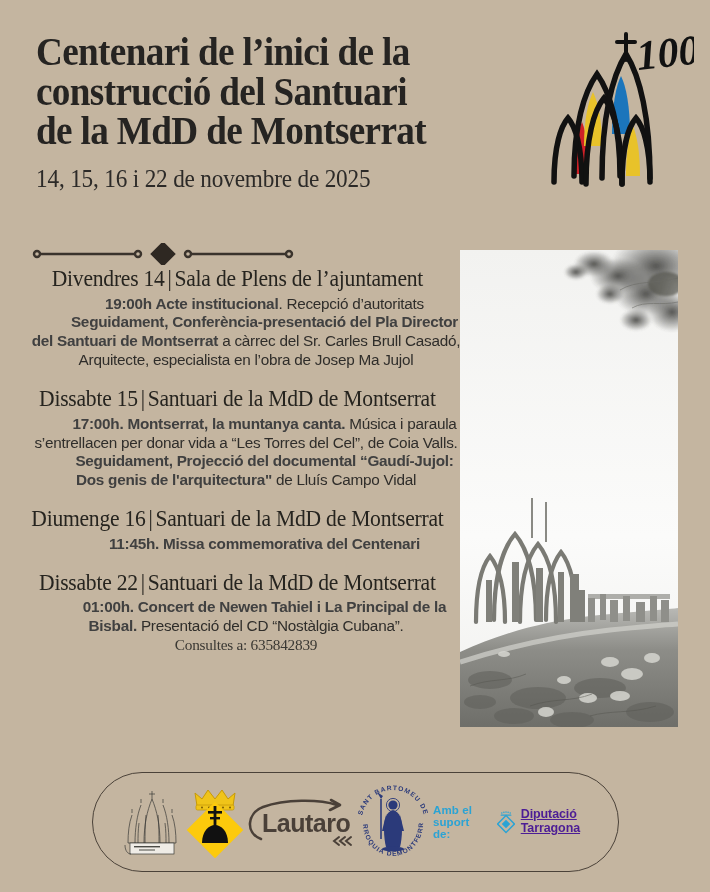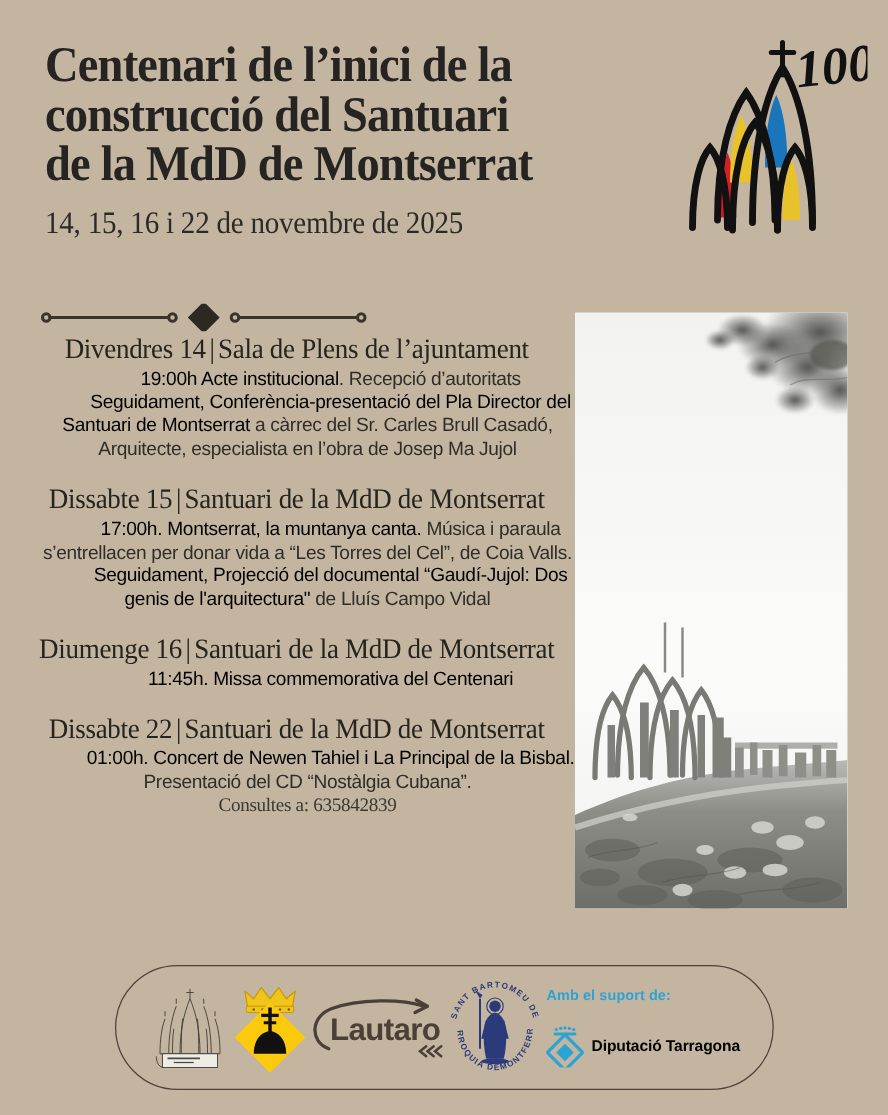--- a/index.html
+++ b/index.html
@@ -60,21 +60,21 @@
   }
   .ev-head .sep{padding:0 3px;}
   .ev-body{
     font-family:"Liberation Sans",sans-serif;
     font-size:15.3px;
     line-height:1.235;
     color:#2f2d2a;
     margin-top:2px;
     letter-spacing:-0.25px;
   }
-  .ev-body b{font-weight:400;color:#000000;margin-left:37px;}
+  .ev-body b{font-weight:700;color:#404040;margin-left:37px;}
   .ev-note{
     font-family:Liberation Serif, serif;
     font-size:15.3px;
     line-height:1.235;
     color:#3a3833;
     letter-spacing:-0.25px;
   }
   .sp16{margin-top:16px;}
 
   
@@ -88,29 +88,29 @@
   .footer{
     position:absolute;left:92px;top:772px;width:527px;height:100px;
     border:1.6px solid #4b4239;border-radius:50px;
     box-sizing:border-box;
   }
   .footer-inner{
     position:absolute;inset:0;display:flex;align-items:center;
     justify-content:space-between;padding:0 26px;box-sizing:border-box;
   }
   .flogo{display:flex;align-items:flex-start;justify-content:center;text-decoration:underline;}
-  .support-wrap{display:flex;flex-direction:column;align-items:flex-start;gap:17px;}
+  .support-wrap{display:flex;align-items:flex-start;gap:17px;}
   .support-label{
     font-size:11.5px;font-weight:700;color:#2ba3d4;letter-spacing:0.1px;
     font-family:"Liberation Sans",sans-serif;
   }
   .dip-row{display:flex;align-items:center;gap:6px;}
   .dip-name{
-    font-size:12.5px;font-weight:700;color:#000000;
-    font-family:"Liberation Sans",sans-serif;letter-spacing:-0.1px;
+    font-size:12.5px;font-weight:700;color:#4c1d95;
+    font-family:"Liberation Sans",sans-serif;letter-spacing:-0.1px;text-decoration:underline;
   }
 </style>
 </head>
 <body>
 
 <div class="poster">
 
   <div class="header">
     <h1 class="title">Centenari de l’inici de la
 construcció del Santuari

